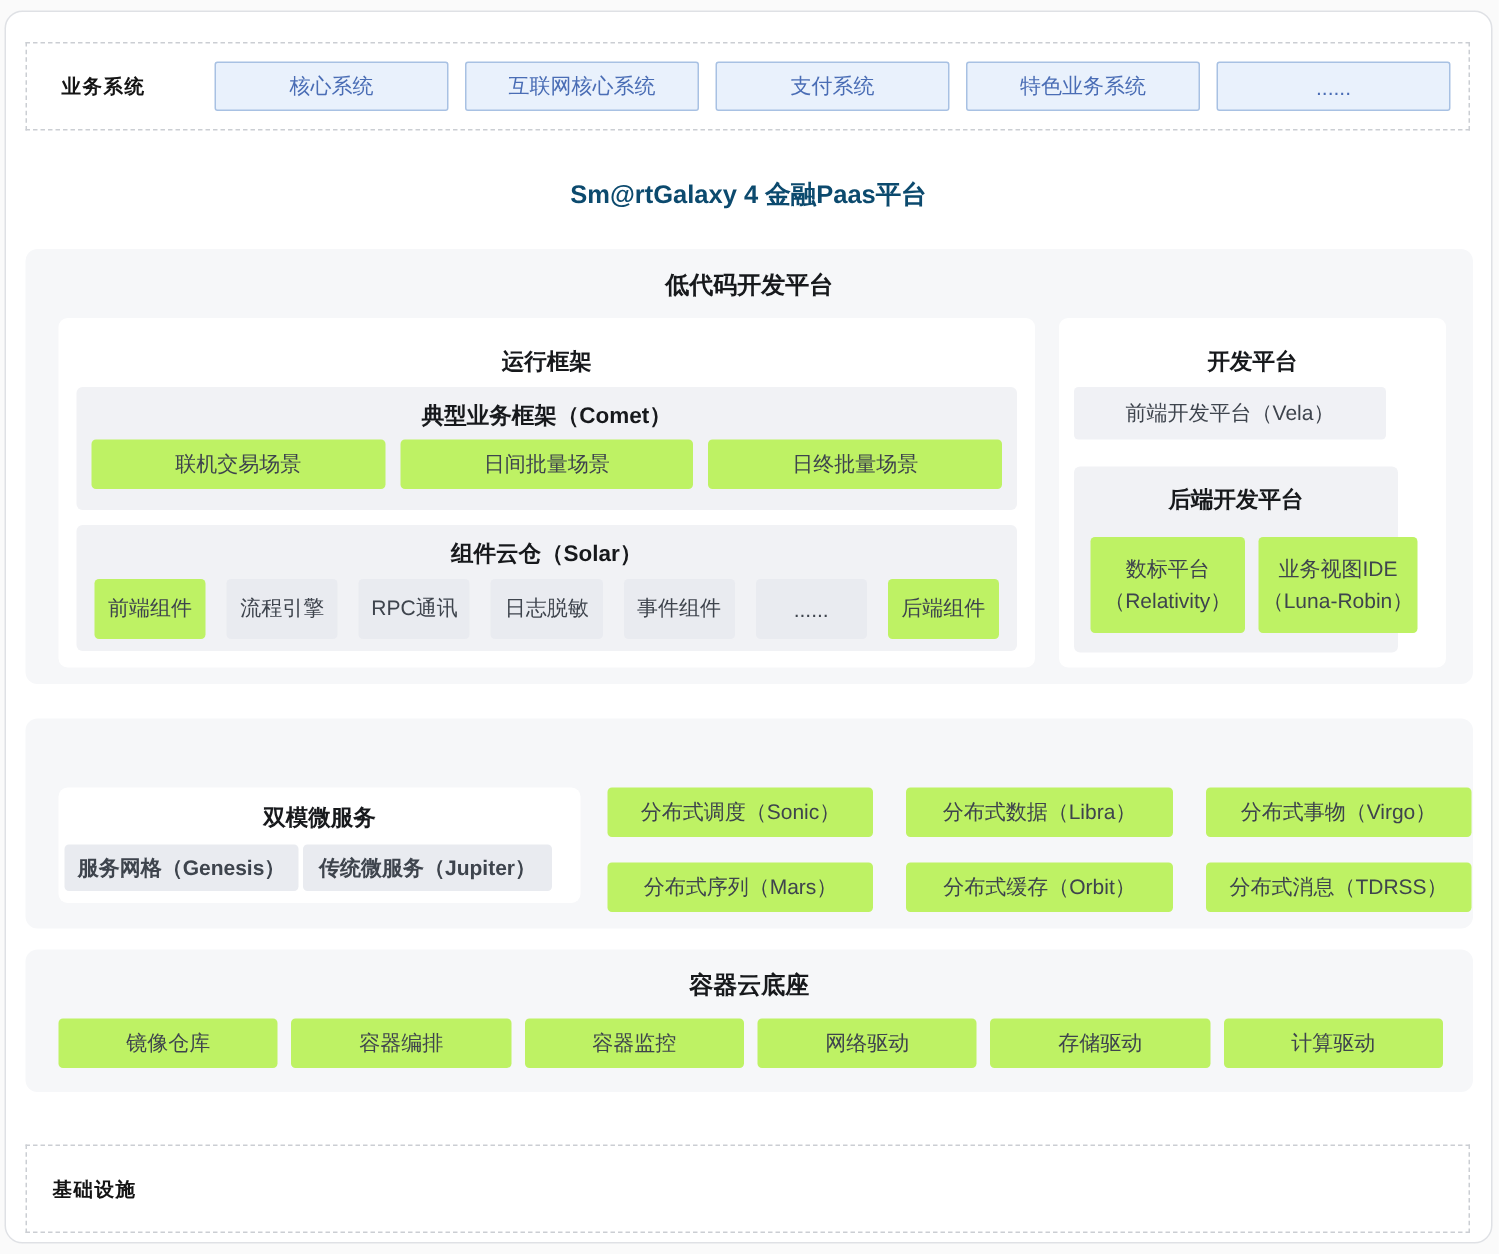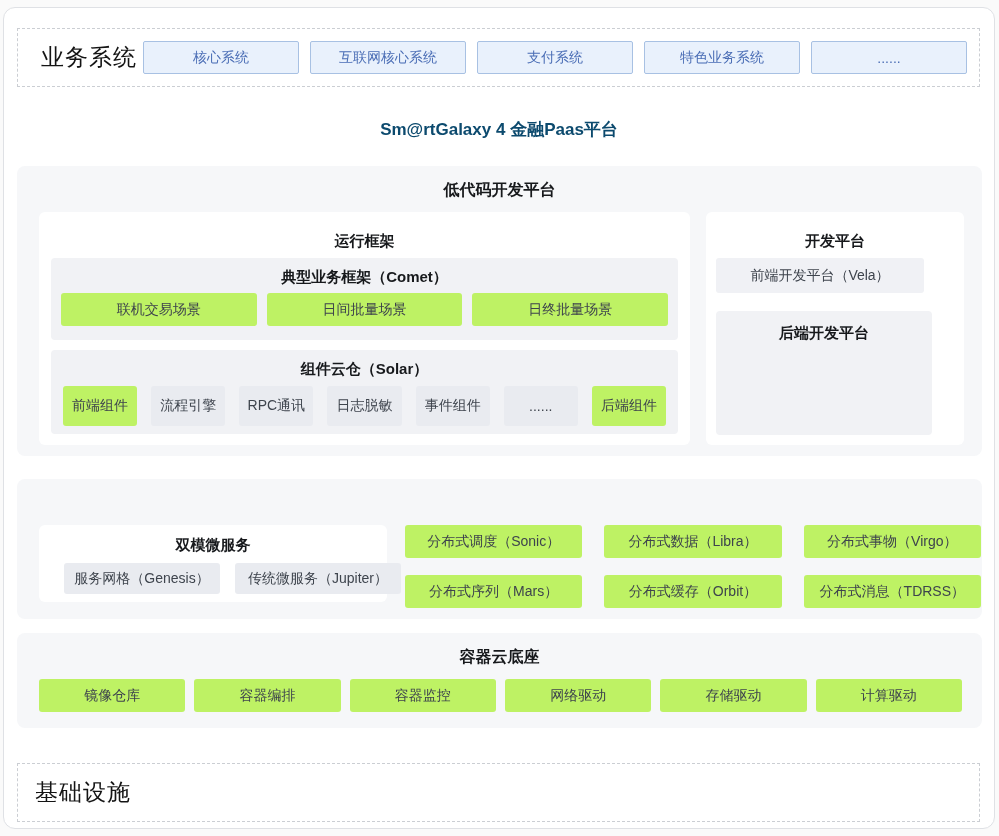--- a/index.html
+++ b/index.html
@@ -4,21 +4,21 @@
 <style>
   * { margin:0; padding:0; box-sizing:border-box; }
   html,body { width:999px; height:836px; background:#fafafa; font-family:"Liberation Sans","DejaVu Sans",sans-serif; }
   body { position:relative; }
   .frame { position:absolute; left:3px; top:7px; width:992px; height:822px; background:#ffffff;
            border:1px solid #dfe1e5; border-radius:12px; overflow:hidden; }
 
   
   .band { position:absolute; left:13px; width:963px; height:59px; border:1px dashed #cbced3; }
   .band-label { position:absolute; top:0; height:100%; display:flex; align-items:center;
-                font-size:23px; font-weight:normal; color:#141414; letter-spacing:1px; }
+                font-size:13px; font-weight:bold; color:#141414; letter-spacing:1px; }
   .band-chips { position:absolute; left:125px; top:0; height:100%; display:flex; align-items:center; gap:11px; }
   .chip { display:flex; align-items:center; justify-content:center; font-size:14px; border-radius:2px; }
   .chip.blue { width:156px; height:33px; background:#e9f1fc; border:1px solid #a8c1e3; color:#4a6db5; }
 
   .main-title { position:absolute; top:110px; left:0; width:100%; text-align:center;
                 font-size:17px; font-weight:bold; color:#0c4a6e; }
 
   
   .section { position:absolute; left:13px; width:965px; background:#f6f7f9; border-radius:8px; }
   .sec-title { position:absolute; left:0; width:100%; text-align:center; font-size:16px; font-weight:bold; color:#17191c; }
@@ -54,21 +54,21 @@
   .backend-row { position:absolute; left:11px; top:47px; display:flex; gap:9px; }
   .chip.twoline { height:64px; flex-direction:column; line-height:21px; }
   .chip.twoline.w1 { width:103px; }
   .chip.twoline.w2 { width:106px; }
 
   
   .distributed { top:471px; height:140px; }
   .distributed .sec-title { top:15px; }
   .dual-card { left:22px; top:46px; width:348px; height:77px; }
   .dual-card .card-title { top:11px; }
-  .dual-row { position:absolute; left:25px; top:38px; display:flex; gap:15px; height:31px; }
+  .dual-row { position:absolute; left:4px; top:38px; display:flex; gap:3px; height:31px;font-weight:bold; }
   .dual-row .chip.g1 { width:156px; }
   .dual-row .chip.g2 { width:166px; }
   .dist-grid { position:absolute; left:388px; top:46px; width:576px;
                display:grid; grid-template-columns:repeat(3,1fr); column-gap:22px; row-gap:17px; }
   .dist-grid .chip { height:33px; }
 
   
   .containercloud { top:625px; height:95px; }
   .containercloud .sec-title { top:14px; }
   .cc-row { position:absolute; left:22px; top:46px; width:923px; height:33px; display:flex; gap:9px; }
@@ -125,20 +125,30 @@
           <div class="chip white">后端组件</div>
         </div>
       </div>
     </div>
 
     <div class="card dev-card">
       <div class="card-title">开发平台</div>
       <div class="chip soft vela-chip">前端开发平台（Vela）</div>
       <div class="subcard backend-card">
         <div class="subcard-title">后端开发平台</div>
+        <div class="backend-row">
+          <div class="chip white twoline w1">
+            <span>数标平台</span>
+            <span>（Relativity）</span>
+          </div>
+          <div class="chip white twoline w2">
+            <span>业务视图IDE</span>
+            <span>（Luna-Robin）</span>
+          </div>
+        </div>
       </div>
     </div>
   </div>
 
   <div class="section distributed">
 
     <div class="card dual-card">
       <div class="card-title">双模微服务</div>
       <div class="dual-row">
         <div class="chip gray g1">服务网格（Genesis）</div>

